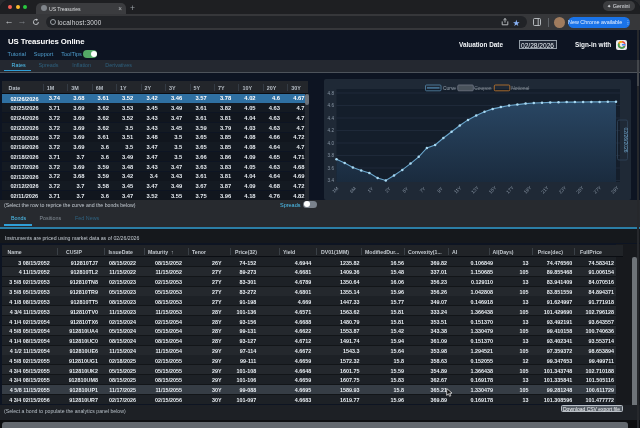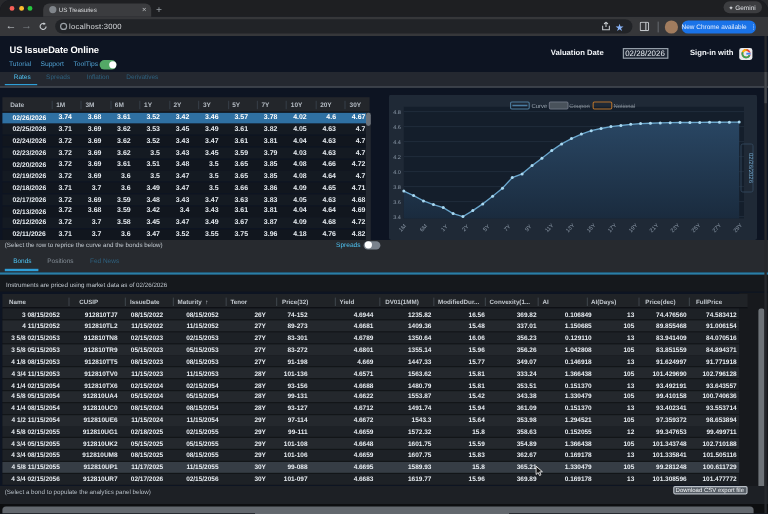--- a/index.html
+++ b/index.html
@@ -92,21 +92,21 @@
     </div>
     <span class="abs" style="left:548px;top:3.5px;width:0.8px;height:9px;background:#5f6368"></span>
     <svg class="abs" style="left:532.5px;top:4px" width="8" height="8" viewBox="0 0 8 8">
       <rect x="0.5" y="0.5" width="7" height="7" rx="1" fill="none" stroke="#c3c7cb" stroke-width="0.9"></rect>
       <line x1="5.2" y1="0.5" x2="5.2" y2="7.5" stroke="#c3c7cb" stroke-width="0.9"></line>
     </svg>
     <div class="abs" style="left:553.5px;top:2.5px;width:11px;height:11px;border-radius:50%;background:#a17c5e"></div>
     <div id="chromepill">New Chrome available &nbsp;⋮</div>
   </div>
   <div id="apphdr">
-    <div id="title">US IssueDate Online</div>
+    <div id="title">US Treasuries Online</div>
   </div>
   <span class="link" style="left:7.5px">Tutorial</span>
   <span class="link" style="left:33.7px">Support</span>
   <span class="link" style="left:61.2px">ToolTips</span>
   <div class="tog" style="left:83.2px;top:50px;width:13.8px;height:7.5px;background:#53a866"></div>
   <div class="knob" style="left:90.5px;top:50.7px;width:6.2px;height:6.2px"></div>
   <div id="vdlab">Valuation Date</div>
   <div id="vdinput">
       <div style="padding-top:1.2px">02/28/2026</div>
     </div>

